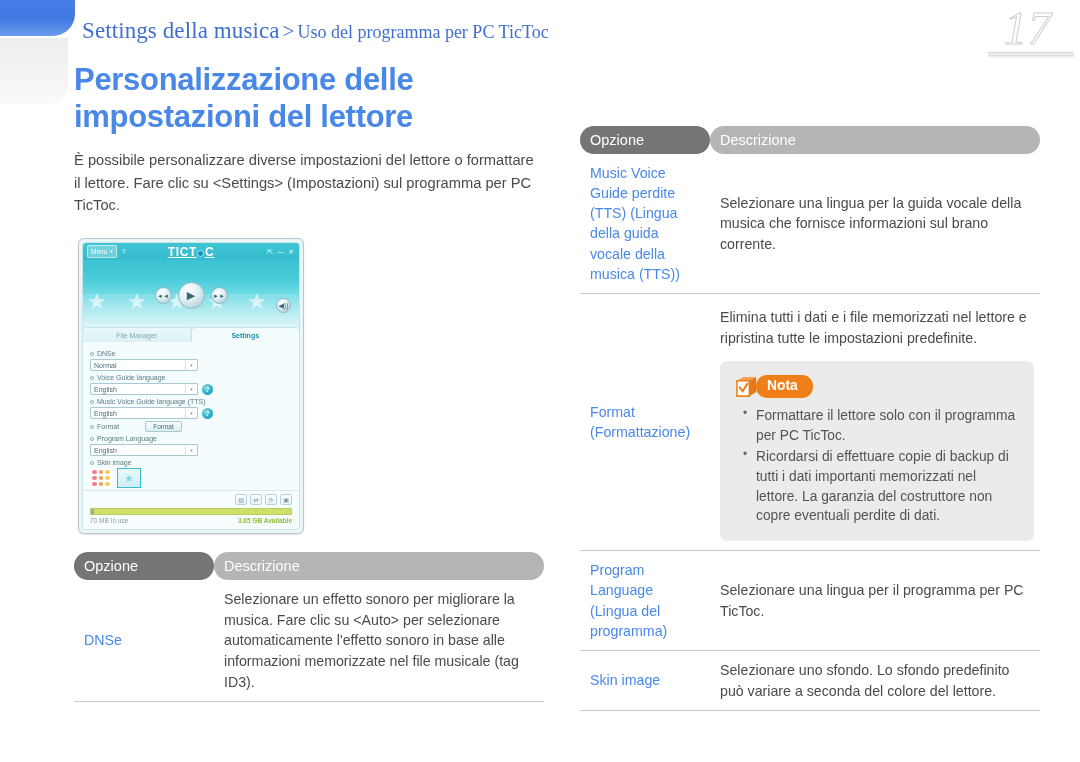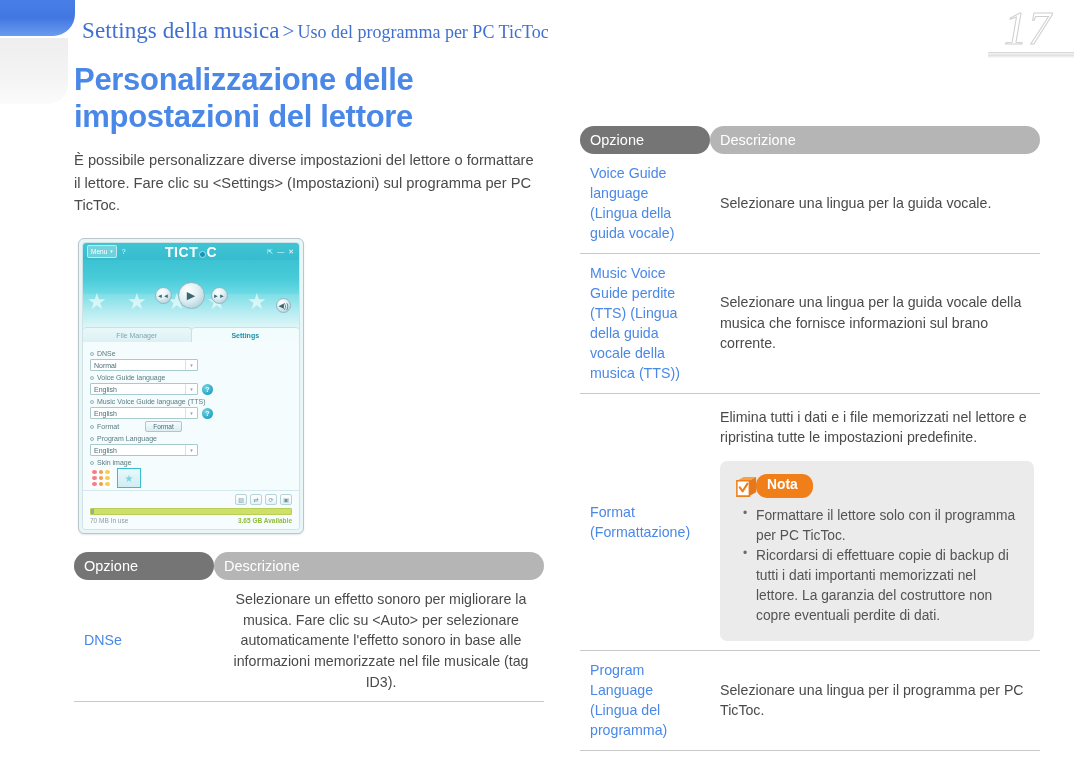--- a/index.html
+++ b/index.html
@@ -140,21 +140,21 @@
   .opt-table td.c-opt {
     color: #4a88e8;
     padding-left: 10px;
     vertical-align: middle;
   }
 
   
   .tbl-left { margin-top: 18px; }
   .tbl-left col.w1 { width: 140px; }
   .tbl-left .c-opt { vertical-align: middle; }
-  .tbl-left td.c-desc { padding-left: 10px; text-align: center; }
+  .tbl-left td.c-desc { padding-left: 10px; }
 
   
   .tbl-right col.w1 { width: 130px; }
   .tbl-right td.c-desc { padding-left: 10px; }
   .tbl-right td.c-opt { line-height: 1.42; }
 
   
   .nota-wrap { padding-top: 4px; }
   .nota-lead {
     font-size: 14.2px;
@@ -238,24 +238,25 @@
     padding: 0 3px;
     line-height: 11px;
     display: flex; align-items: center; gap: 3px;
   }
   .tb-menu .caret { font-size: 5px; }
   .tb-help { color: #eafbfd; font-size: 7px; margin-left: 5px; }
   .tb-logo {
     position: absolute;
     left: 0; right: 0;
     text-align: center;
-    font-size: 14px;
+    font-size: 12px;
     font-weight: bold;
     color: #ffffff;
     letter-spacing: .6px;
+    text-decoration: underline;
   }
   .tb-logo .dot {
     display: inline-block;
     width: 7px; height: 7px;
     border-radius: 50%;
     background: #1c8fb2;
     border: 1px solid #9fe4f2;
     vertical-align: -1px;
     margin: 0 .5px;
   }
@@ -634,29 +635,20 @@
         <col>
       </colgroup>
     <thead>
       <tr>
         <th class="th-opt">Opzione</th>
         <th class="th-desc">Descrizione</th>
       </tr>
     </thead>
     <tbody>
 
-      <tr>
-        <td class="c-opt">
-          <span>Voice Guide</span><br>
-          <span>language</span><br>
-          <span>(Lingua della</span><br>
-          <span>guida vocale)</span>
-        </td>
-        <td class="c-desc">Selezionare una lingua per la guida vocale.</td>
-      </tr>
 
       <tr>
         <td class="c-opt">
           <span>Music Voice</span><br>
           <span>Guide perdite</span><br>
           <span>(TTS) (Lingua</span><br>
           <span>della guida</span><br>
           <span>vocale della</span><br>
           <span>musica (TTS))</span>
         </td>

